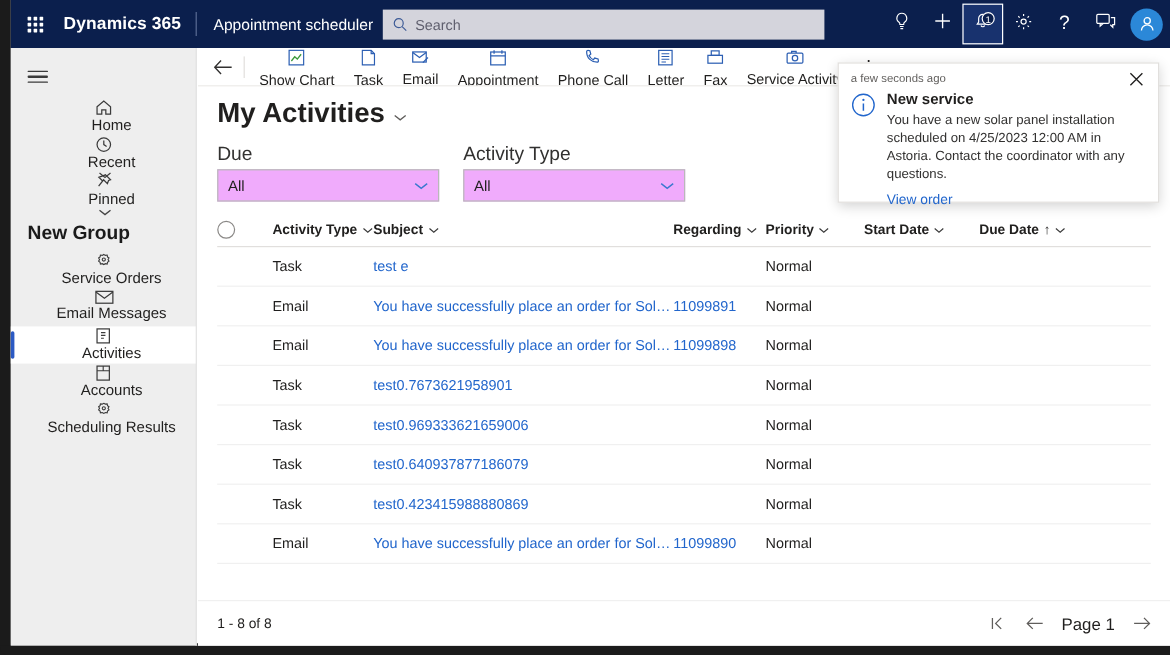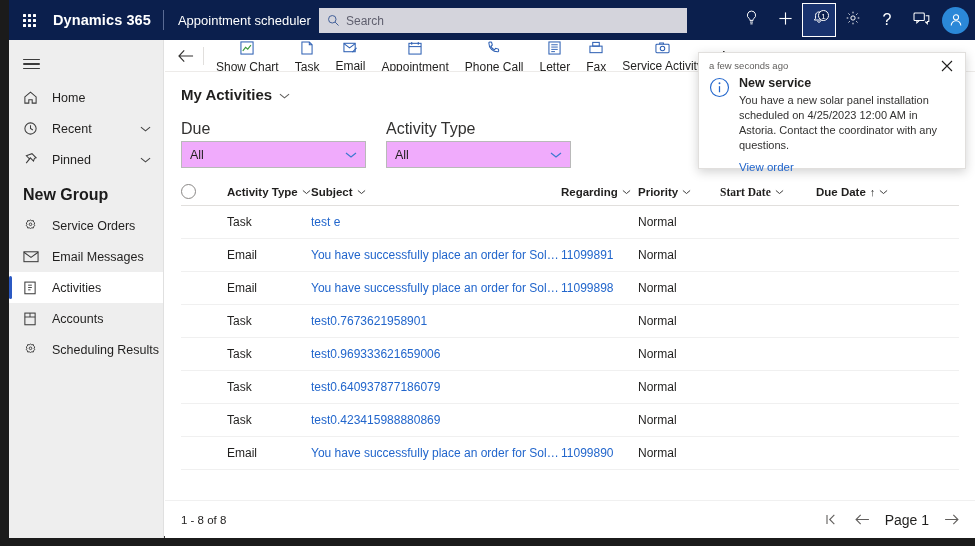--- a/index.html
+++ b/index.html
@@ -73,21 +73,21 @@
   
   .sidebar {
     position:absolute; left:9px; top:40px; width:155px; height:498px;
     background:#eeeeee; border-right:1px solid #e0e0e0;
   }
   .hamburger { width:44px; height:36px; display:flex; align-items:center; justify-content:center; cursor:pointer; margin-top:6px; }
   .ham-lines { width:17px; }
   .ham-lines i { display:block; height:1.6px; background:#3b3b3b; margin:3px 0; border-radius:1px; }
   .nav-item {
     height:31px; display:flex; align-items:center; padding-left:14px;
-    font-size:12.5px; color:#201f1e; cursor:pointer; position:relative;
+    font-size:12.5px; color:#201f1e; cursor:pointer; position:relative;flex-direction:column;
   }
   .nav-item.selected { background:#ffffff; }
   .nav-item.selected::before {
     content:""; position:absolute; left:0; top:4px; bottom:4px; width:3px; background:#2b59c3; border-radius:2px;
   }
   .nav-ico { width:20px; display:flex; align-items:center; justify-content:flex-start; margin-right:9px; color:#2e2e2e; }
   .nav-label { flex:1 1 auto; white-space:nowrap; }
   .nav-chev { margin-right:12px; color:#444; display:flex; }
   .group-label {
     font-size:16px; font-weight:bold; color:#1b1b1b;
@@ -104,21 +104,21 @@
   .cmd-back { width:30px; height:30px; display:flex; align-items:center; justify-content:center; cursor:pointer; color:#323130; }
   .cmd-sep { width:1px; height:18px; background:#e1dfdd; margin:0 4px 0 2px; }
   .cmd-btn {
     display:flex; align-items:center; gap:5px; height:30px; padding:0 8px;
     font-size:12px; color:#201f1e; cursor:pointer; white-space:nowrap;flex-direction:column;
   }
   .cmd-btn .ci { display:flex; align-items:center; color:#2c5fb3; }
   .cmd-more { width:26px; display:flex; align-items:center; justify-content:center; cursor:pointer; font-size:14px; color:#201f1e; }
 
   .viewbar { height:44px; display:flex; align-items:center; padding:0 16px; position:relative; }
-  .view-title { font-size:15px; font-weight:bold; color:#201f1e; cursor:pointer; display:flex; align-items:center; gap:7px; }
+  .view-title { font-size:23px; font-weight:bold; color:#201f1e; cursor:pointer; display:flex; align-items:center; gap:7px; }
   .view-right { margin-left:auto; display:flex; align-items:center; gap:14px; }
   .edit-columns { display:flex; align-items:center; gap:6px; font-size:12px; color:#201f1e; cursor:pointer; }
 
   .filters { display:flex; gap:20px; padding:4px 16px 10px 16px; }
   .filter-group { display:flex; flex-direction:column; gap:3px; }
   .filter-label { font-size:16px; color:#323130; }
   .select-box {
     width:185px; height:27px; border:1px solid #b9b9b9; background:#f0abfc;
     display:flex; align-items:center; padding:0 8px; cursor:pointer;
   }
@@ -131,21 +131,21 @@
     display:flex; align-items:center; height:28px;
     border-bottom:1px solid #e1dfdd; font-size:11.5px; color:#201f1e; font-weight:bold;
   }
   .grid-head .cell, .grid-row .cell { display:flex; align-items:center; gap:4px; }
   .sel-col { width:46px; flex:0 0 46px; display:flex; align-items:center; }
   .sel-circle { width:15px; height:15px; border:1.2px solid #8a8886; border-radius:50%; cursor:pointer; }
   .c-type    { width:84px; flex:0 0 84px; }
   .c-subject { width:250px; flex:0 0 250px; }
   .c-regard  { width:77px; flex:0 0 77px; }
   .c-priority{ width:82px; flex:0 0 82px; }
-  .c-start   { width:96px; flex:0 0 96px;font-family:Liberation Serif, serif; }
+  .c-start   { width:96px; flex:0 0 96px; }
   .c-due     { width:90px; flex:0 0 90px; }
   .hchev { color:#3b3b3b; font-size:9px; display:flex; cursor:pointer; }
   .sort-asc { font-size:11px; color:#201f1e; }
 
   .grid-row {
     display:flex; align-items:center; height:33px;
     border-bottom:1px solid #f0f0f0; font-size:12px; color:#201f1e;
   }
   .link { color:#2266cc; cursor:pointer; white-space:nowrap; overflow:hidden; text-overflow:ellipsis; }
 

